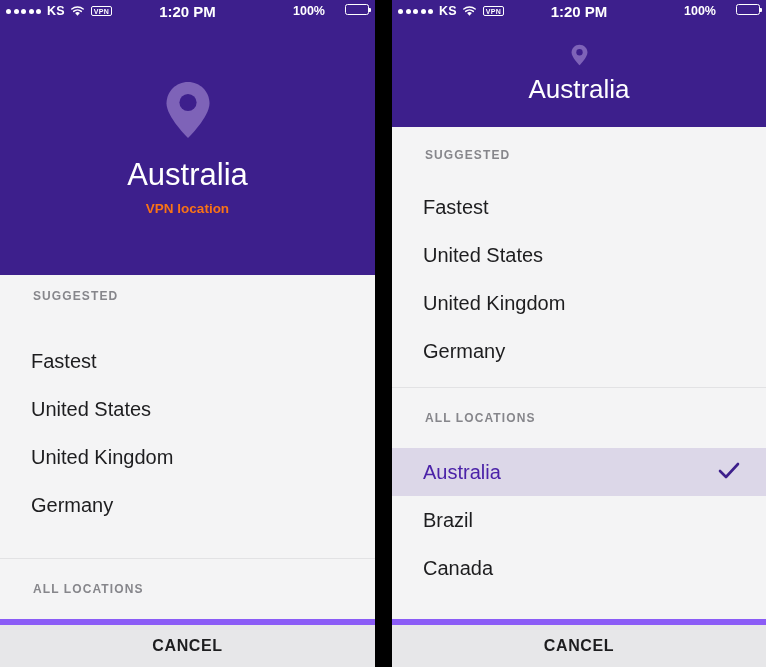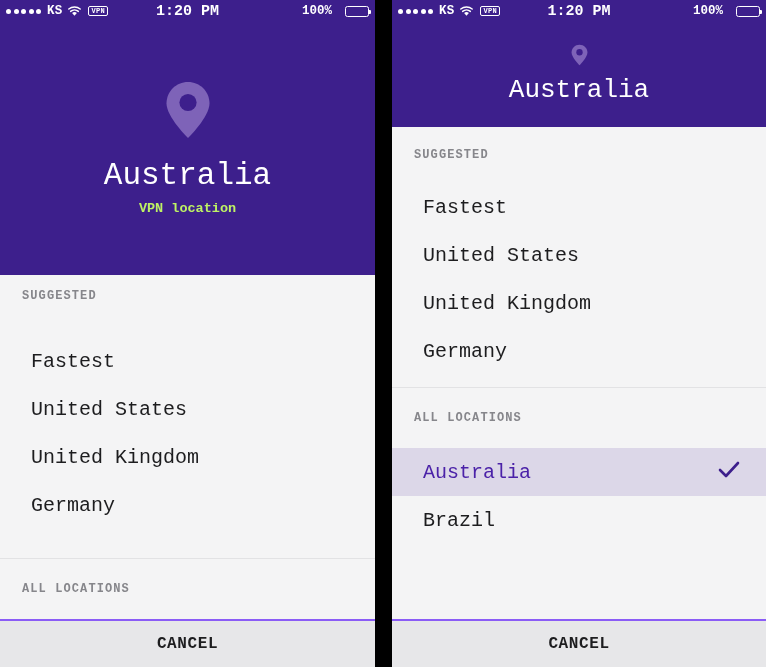--- a/index.html
+++ b/index.html
@@ -2,21 +2,21 @@
 <html><head>
 <meta charset="utf-8">
 <style>
   * { margin:0; padding:0; box-sizing:border-box; }
   html,body {
     width:766px; height:667px;
     background:#000;
     font-family:"Liberation Sans", sans-serif;
     overflow:hidden;
   }
-  .screens { display:flex; width:766px; height:508px; background:#000;font-family:Liberation Mono, monospace; }
+  .screens { display:flex; width:766px; height:508px; background:#000; }
 
   .phone { height:667px; background:#f4f4f5; position:relative; display:flex; flex-direction:column; overflow:hidden; }
   .phone-left  { width:375px; }
   .gap         { width:17px; background:#000; height:667px; }
   .phone-right { width:374px; }
 
   
   .statusbar {
     height:22px; background:#3d1f8c; color:#fff;
     display:flex; align-items:center; font-size:12px; font-weight:bold;
@@ -29,57 +29,57 @@
   .wifi { width:13px; height:11px; position:relative; margin-left:2px; }
   .vpn-badge {
     border:1.2px solid #fff; border-radius:2px; font-size:7px;
     font-weight:bold; padding:1px 2px 0 2px; letter-spacing:.3px; line-height:1;
     margin-left:3px;
   }
   .sb-time {
     position:absolute; left:0; right:0; text-align:center;
     font-size:15px; font-weight:bold; pointer-events:none;
   }
-  .sb-right { margin-left:auto; display:flex; align-items:center; gap:13px; z-index:1;}
+  .sb-right { margin-left:auto; display:flex; gap:20px; z-index:1;}
   .sb-pct { font-size:12.5px; font-weight:bold; }
   .batt { width:24px; height:11px; border:1.2px solid #fff; border-radius:2.5px; padding:1.4px; position:relative;}
   .batt-fill { height:100%; background:#fff; border-radius:1px; }
   .batt-cap { position:absolute; right:-3.2px; top:3.4px; width:2px; height:4px; background:#fff; border-radius:0 1px 1px 0;}
 
   
   .header { background:#3d1f8c; display:flex; flex-direction:column; align-items:center; justify-content:center; flex:none; }
   .header-left  { height:253px; }
   .header-right { height:105px; }
   .pin { display:block; }
   .title { color:#fff; font-weight:300; }
   .title-left  { font-size:31px; margin-top:14px; }
   .title-right { font-size:26px; margin-top:4px; }
-  .subtitle { color:#bef264; font-size:13.5px; font-weight:bold; margin-top:8px; }
+  .subtitle { color:#f97316; font-size:13.5px; font-weight:bold; margin-top:8px; }
 
   
   .list-body { flex:1 1 auto; background:#f4f4f5; overflow:hidden; display:flex; flex-direction:column; }
   .section-head {
     color:#86868b; font-size:12px; font-weight:bold; letter-spacing:1.1px;
-    padding-left:22px; display:flex; align-items:center; flex:none;
+    padding-left:33px; display:flex; align-items:center; flex:none;
   }
   .section-head-l { height:62px; padding-top:14px; align-items:flex-start; }
   .row {
     height:48px; display:flex; align-items:center; padding:0 26px 0 31px;
     color:#1d1d1f; font-size:20px; font-weight:400; flex:none;
   }
   .row-sel { background:#dcd7e8; color:#4b22a8; }
   .check { margin-left:auto; }
   .divider { height:1px; background:#e2e2e4; flex:none; }
   .spacer { flex:1 1 auto; }
 
   
   .cancel {
     height:48px; background:#e7e7e9; display:flex; align-items:center;
     justify-content:center; font-size:16px; font-weight:bold; color:#1d1d1f;
-    letter-spacing:.6px; flex:none; border-top:2px solid #8b5cf6;
+    letter-spacing:.6px; flex:none; border-top:6px solid #8b5cf6;
   }
 </style>
 </head>
 <body>
 
 <div class="screens">
 
   <div class="phone phone-left">
 
     <div class="statusbar">
@@ -188,19 +188,20 @@
       <div class="section-head" style="height:60px">ALL LOCATIONS</div>
       <div class="row row-sel">
         <span>Australia</span>
         <span class="check">
           <svg width="22" height="17" viewBox="0 0 22 17">
               <path d="M2 9 L8 15 L20 2" stroke="#3d1f8c" stroke-width="2.6" fill="none" stroke-linecap="round" stroke-linejoin="round"></path>
             </svg>
         </span>
       </div>
       <div class="row">Brazil</div>
+      <div class="row">Canada</div>
       <div class="spacer"></div>
     </div>
 
     <div class="cancel">CANCEL</div>
   </div>
 
 </div>
 
 </body></html>

